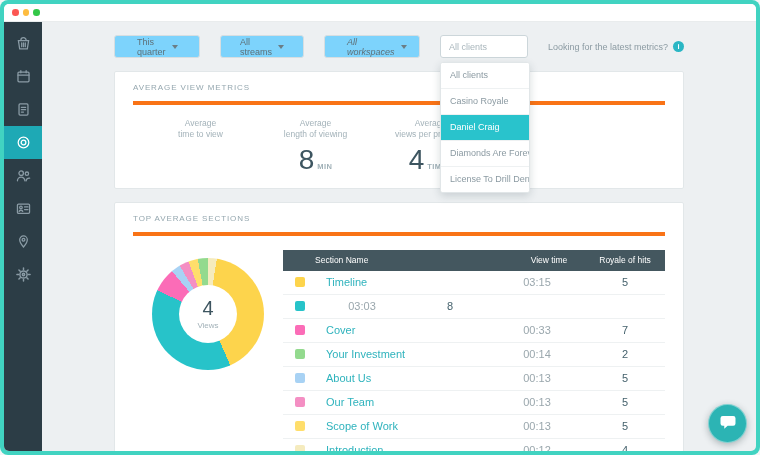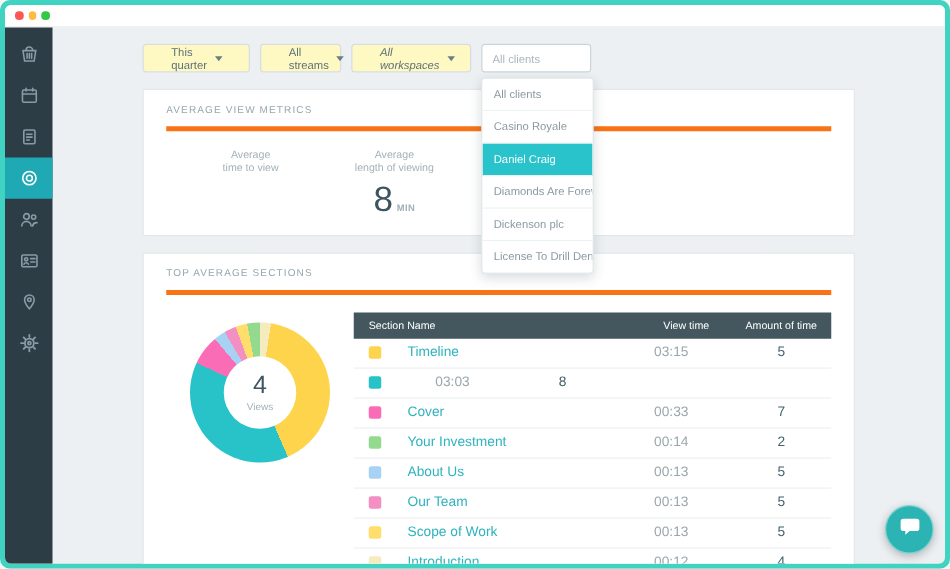--- a/index.html
+++ b/index.html
@@ -10,22 +10,22 @@
   .dot{width:6.5px;height:6.5px;border-radius:50%;display:inline-block;}
   .dot.red{background:#fc5753;} .dot.yellow{background:#fdbc40;} .dot.green{background:#33c748;}
   .app{display:flex;height:calc(100% - 18px);}
   .sidebar{width:38px;background:#2c3d46;padding-top:5px;flex-shrink:0;}
   .side-item{width:38px;height:33px;display:flex;align-items:center;justify-content:center;cursor:pointer;}
   .side-item.active{background:#1ea9b5;}
   .side-item svg{display:block;}
   .main{flex:1;position:relative;overflow:hidden;}
   .content{width:570px;margin:0 auto;position:relative;}
   .filterbar{display:flex;align-items:center;margin-top:13px;position:relative;z-index:5;}
-  .dropdown{height:23px;background:#fef9c3;border:1px solid #d7dee1;border-radius:3px;display:flex;align-items:center;justify-content:space-between;padding:0 22px;font-size:9px;color:#5e7078;margin-right:8px;box-sizing:border-box;cursor:pointer;}
-  .dd-quarter{width:86px;} .dd-streams{width:65px;} .dd-workspaces{width:96px;font-style:italic;}
+  .dropdown{height:23px;background:#7dd3fc;border:1px solid #d7dee1;border-radius:3px;display:flex;align-items:center;justify-content:space-between;padding:0 22px;font-size:9px;color:#5e7078;margin-right:20px;box-sizing:border-box;cursor:pointer;}
+  .dd-quarter{width:86px;} .dd-streams{width:84px;justify-content:center;} .dd-workspaces{width:96px;font-style:italic;}
   .caret{width:0;height:0;border-left:3.5px solid transparent;border-right:3.5px solid transparent;border-top:4px solid #6b7d85;margin-left:6px;}
   .client-wrap{position:relative;}
   .client-input{width:88px;height:23px;border:1px solid #ccd6da;border-radius:3px;padding:0 8px;font-size:9px;color:#5e7078;box-sizing:border-box;outline:none;background:#fff;}
   .client-input::placeholder{color:#a9b6bc;}
   .client-dd{position:absolute;top:27px;left:0;width:88px;background:#fff;border:1px solid #e1e6e8;border-radius:3px;box-shadow:0 3px 9px rgba(40,60,70,.18);overflow:hidden;}
   .client-dd-item{height:25px;line-height:25px;padding:0 9px;font-size:9px;color:#8b9aa2;border-bottom:1px solid #eef1f2;white-space:nowrap;overflow:hidden;background:#fff;cursor:pointer;}
   .client-dd-item:last-child{border-bottom:none;}
   .client-dd-item.selected{background:#29c3cc;color:#fff;}
   .hint{margin-left:auto;display:flex;align-items:center;font-size:9px;color:#8b9aa2;}
   .info{width:11px;height:11px;border-radius:50%;background:#2ab6c4;color:#fff;font-size:7.5px;font-weight:bold;display:flex;align-items:center;justify-content:center;margin-left:5px;cursor:pointer;font-style:normal;}
@@ -38,21 +38,21 @@
   .m-num{font-size:28px;line-height:1;}
   .m-unit{font-size:7.5px;color:#9fb0b7;font-weight:bold;margin-left:3px;letter-spacing:.4px;}
   .sections-body{display:flex;padding-top:14px;}
   .donut-wrap{width:150px;flex-shrink:0;display:flex;justify-content:center;padding-top:8px;}
   .donut{width:112px;height:112px;border-radius:50%;position:relative;}
   .hole{position:absolute;inset:27px;background:#fff;border-radius:50%;display:flex;flex-direction:column;align-items:center;justify-content:center;}
   .center-value{font-size:20px;color:#3d5560;}
   .center-label{font-size:8px;color:#a3b2b9;margin-top:1px;}
   .table{flex:1;}
   .thead{display:flex;background:#44575f;color:#fff;height:21px;align-items:center;font-size:8.5px;}
-  .th-name{flex:1;padding-left:12px;}
+  .th-name{flex:1;padding-left:12px;margin-left:20px;}
   .th-time{width:72px;text-align:center;}
   .th-hits{width:80px;text-align:center;}
   .trow{display:flex;align-items:center;height:23px;border-bottom:1px solid #eef1f2;font-size:11px;gap:12px;}
   .swatch{width:10px;height:10px;border-radius:2px;margin:0 9px 0 12px;flex-shrink:0;}
   .td-name{flex:1;color:#2fb3bd;}
   .td-time{width:72px;text-align:center;color:#9aa7ad;}
   .td-hits{width:80px;text-align:center;color:#45626d;}
   .chat-btn{position:absolute;right:9px;bottom:8px;width:37px;height:37px;border-radius:50%;background:#2cb4b4;display:flex;align-items:center;justify-content:center;box-shadow:0 2px 7px rgba(20,40,45,.3);border:1px solid rgba(255,255,255,.4);cursor:pointer;}
 </style>
 </head>
@@ -158,23 +158,26 @@
               <span>All workspaces</span>
               <i class="caret"></i>
             </div>
             <div class="client-wrap">
               <input class="client-input" type="text" placeholder="All clients" style="">
               <div class="client-dd" id="client-dd">
                   <div class="client-dd-item">All clients</div>
                   <div class="client-dd-item">Casino Royale</div>
                   <div class="client-dd-item selected">Daniel Craig</div>
                   <div class="client-dd-item">Diamonds Are Forev...</div>
-                  <div class="client-dd-item">Dickenson plc</div>
                   <div class="client-dd-item">License To Drill Denti...</div>
                 </div>
+            </div>
+            <div class="hint">
+              <span>Looking for the latest metrics?</span>
+              <span class="info">i</span>
             </div>
           </div>
 
           <section class="card">
             <h2 class="card-title">AVERAGE VIEW METRICS</h2>
             <div class="metrics-row" id="metrics-row">
                 <div class="metric">
                   <div class="m-label">Average<br>time to view</div>
                 </div>
                 <div class="metric">
@@ -202,21 +205,21 @@
                   <div class="hole">
                     <span class="center-value">4</span>
                     <span class="center-label">Views</span>
                   </div>
                 </div>
               </div>
               <div class="table">
                 <div class="thead">
                   <span class="th-name">Section Name</span>
                   <span class="th-time">View time</span>
-                  <span class="th-hits">Amount of time</span>
+                  <span class="th-hits">Royale of hits</span>
                 </div>
                 <div id="tbody">
                     <div class="trow">
                       <span class="swatch" style="background:#fdd44c"></span>
                       <span class="td-name">Timeline</span>
                       <span class="td-time">03:15</span>
                       <span class="td-hits">5</span>
                     </div>
                     <div class="trow">
                       <span class="swatch" style="background:#27c3c9"></span>

